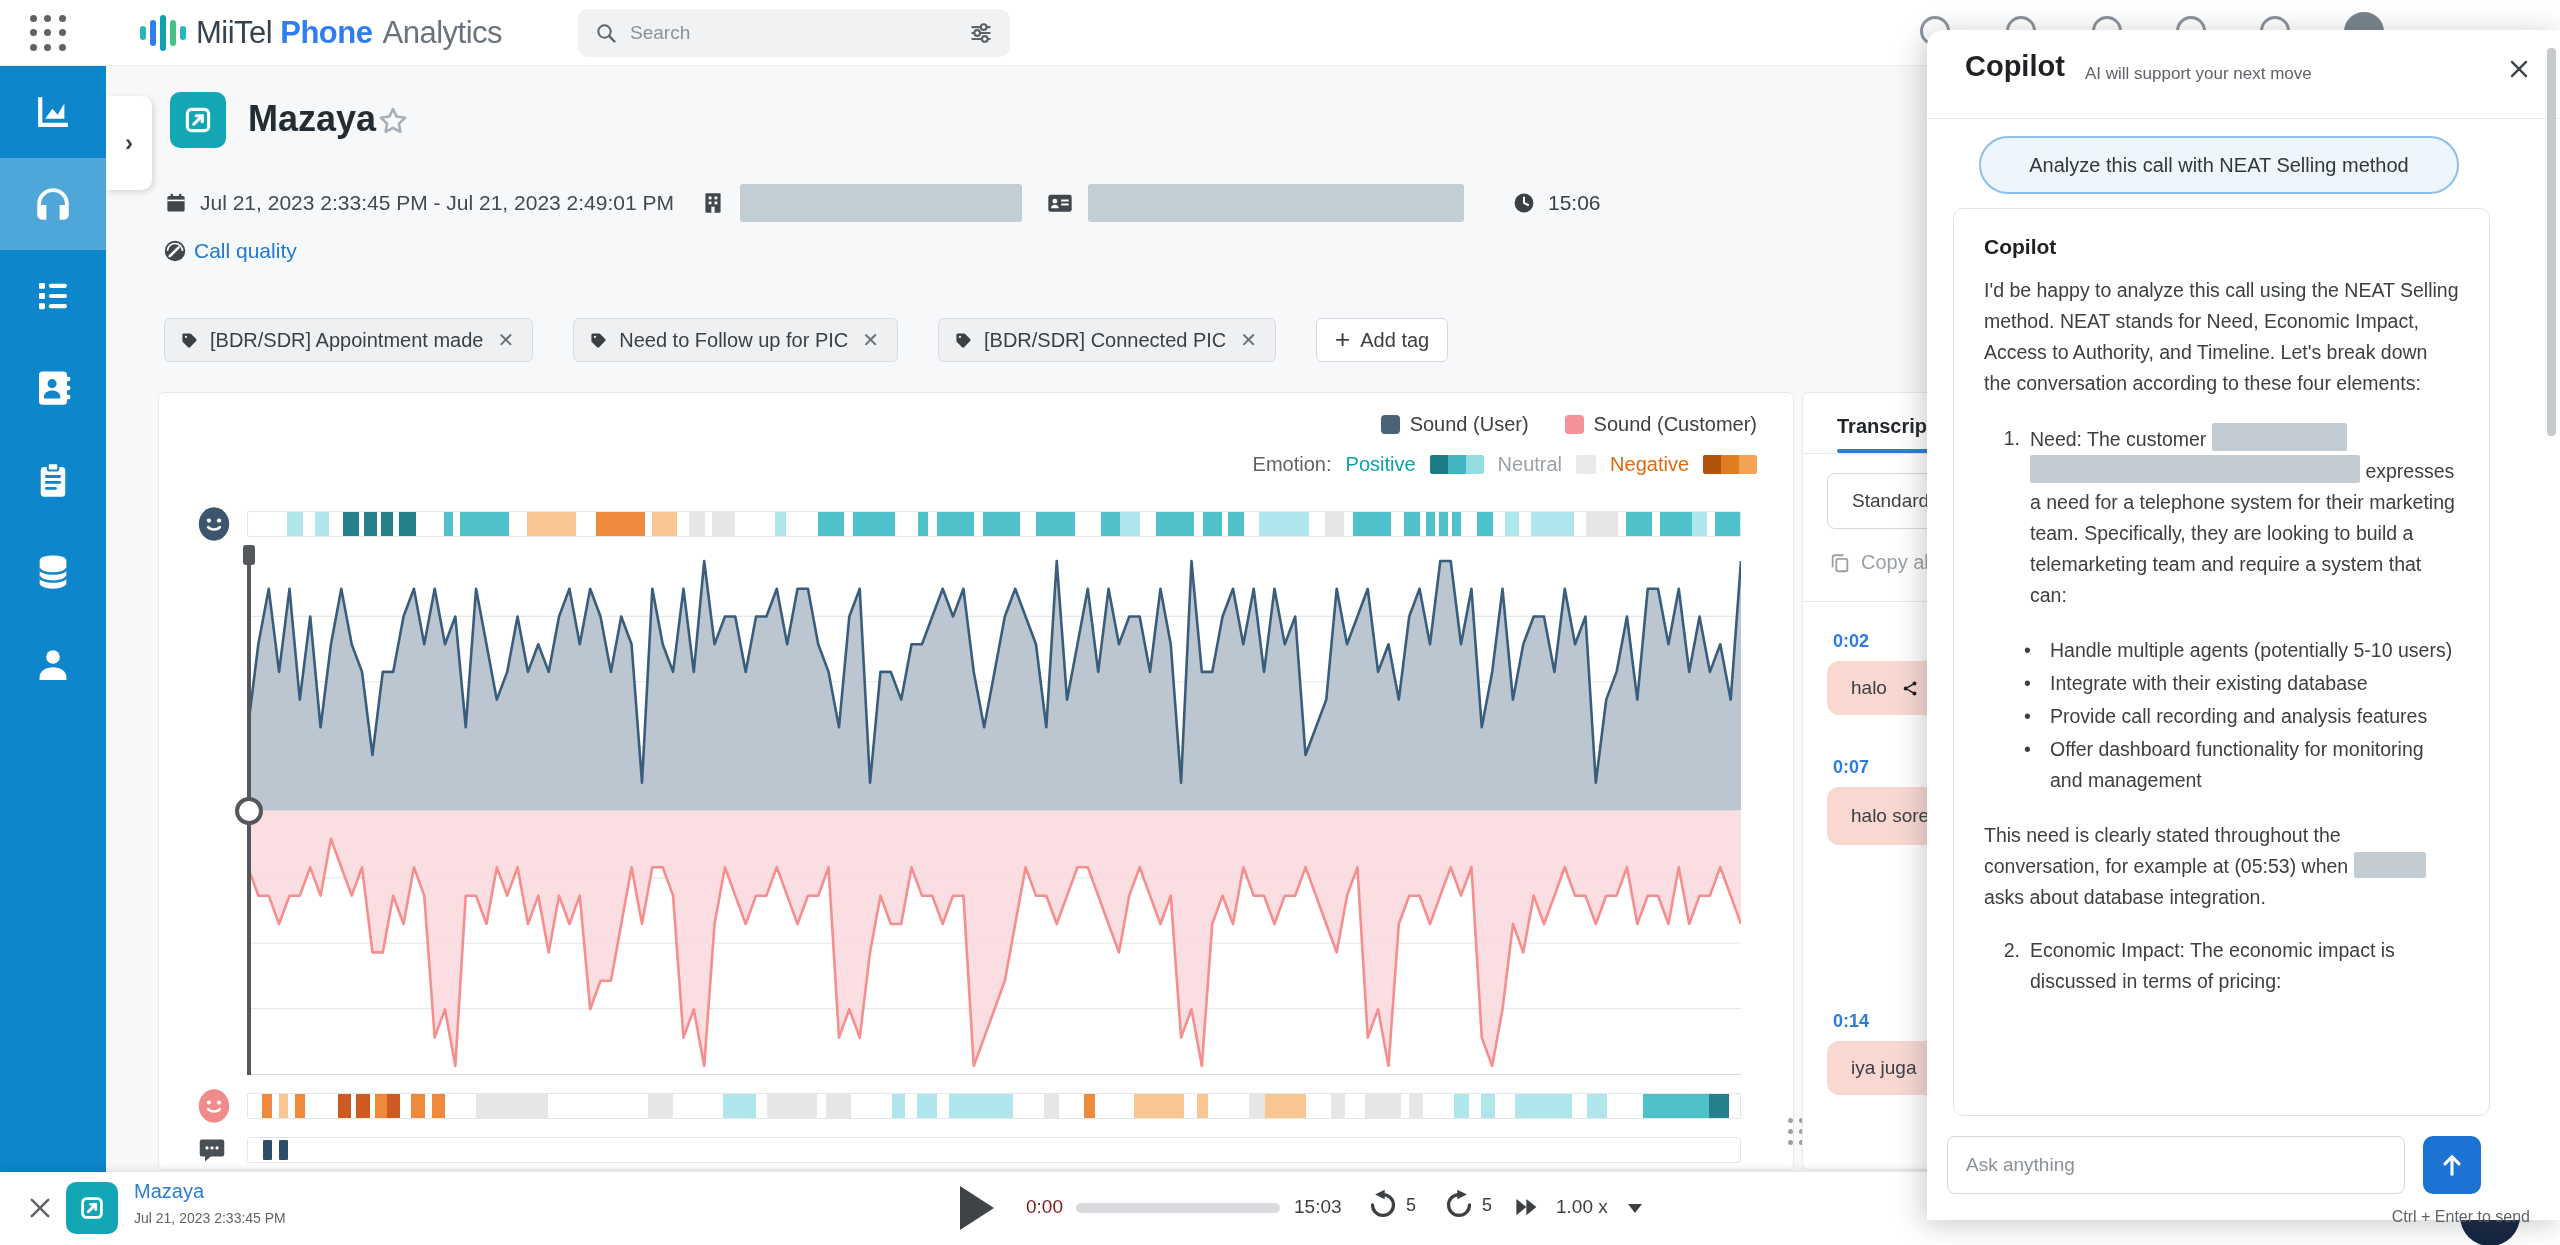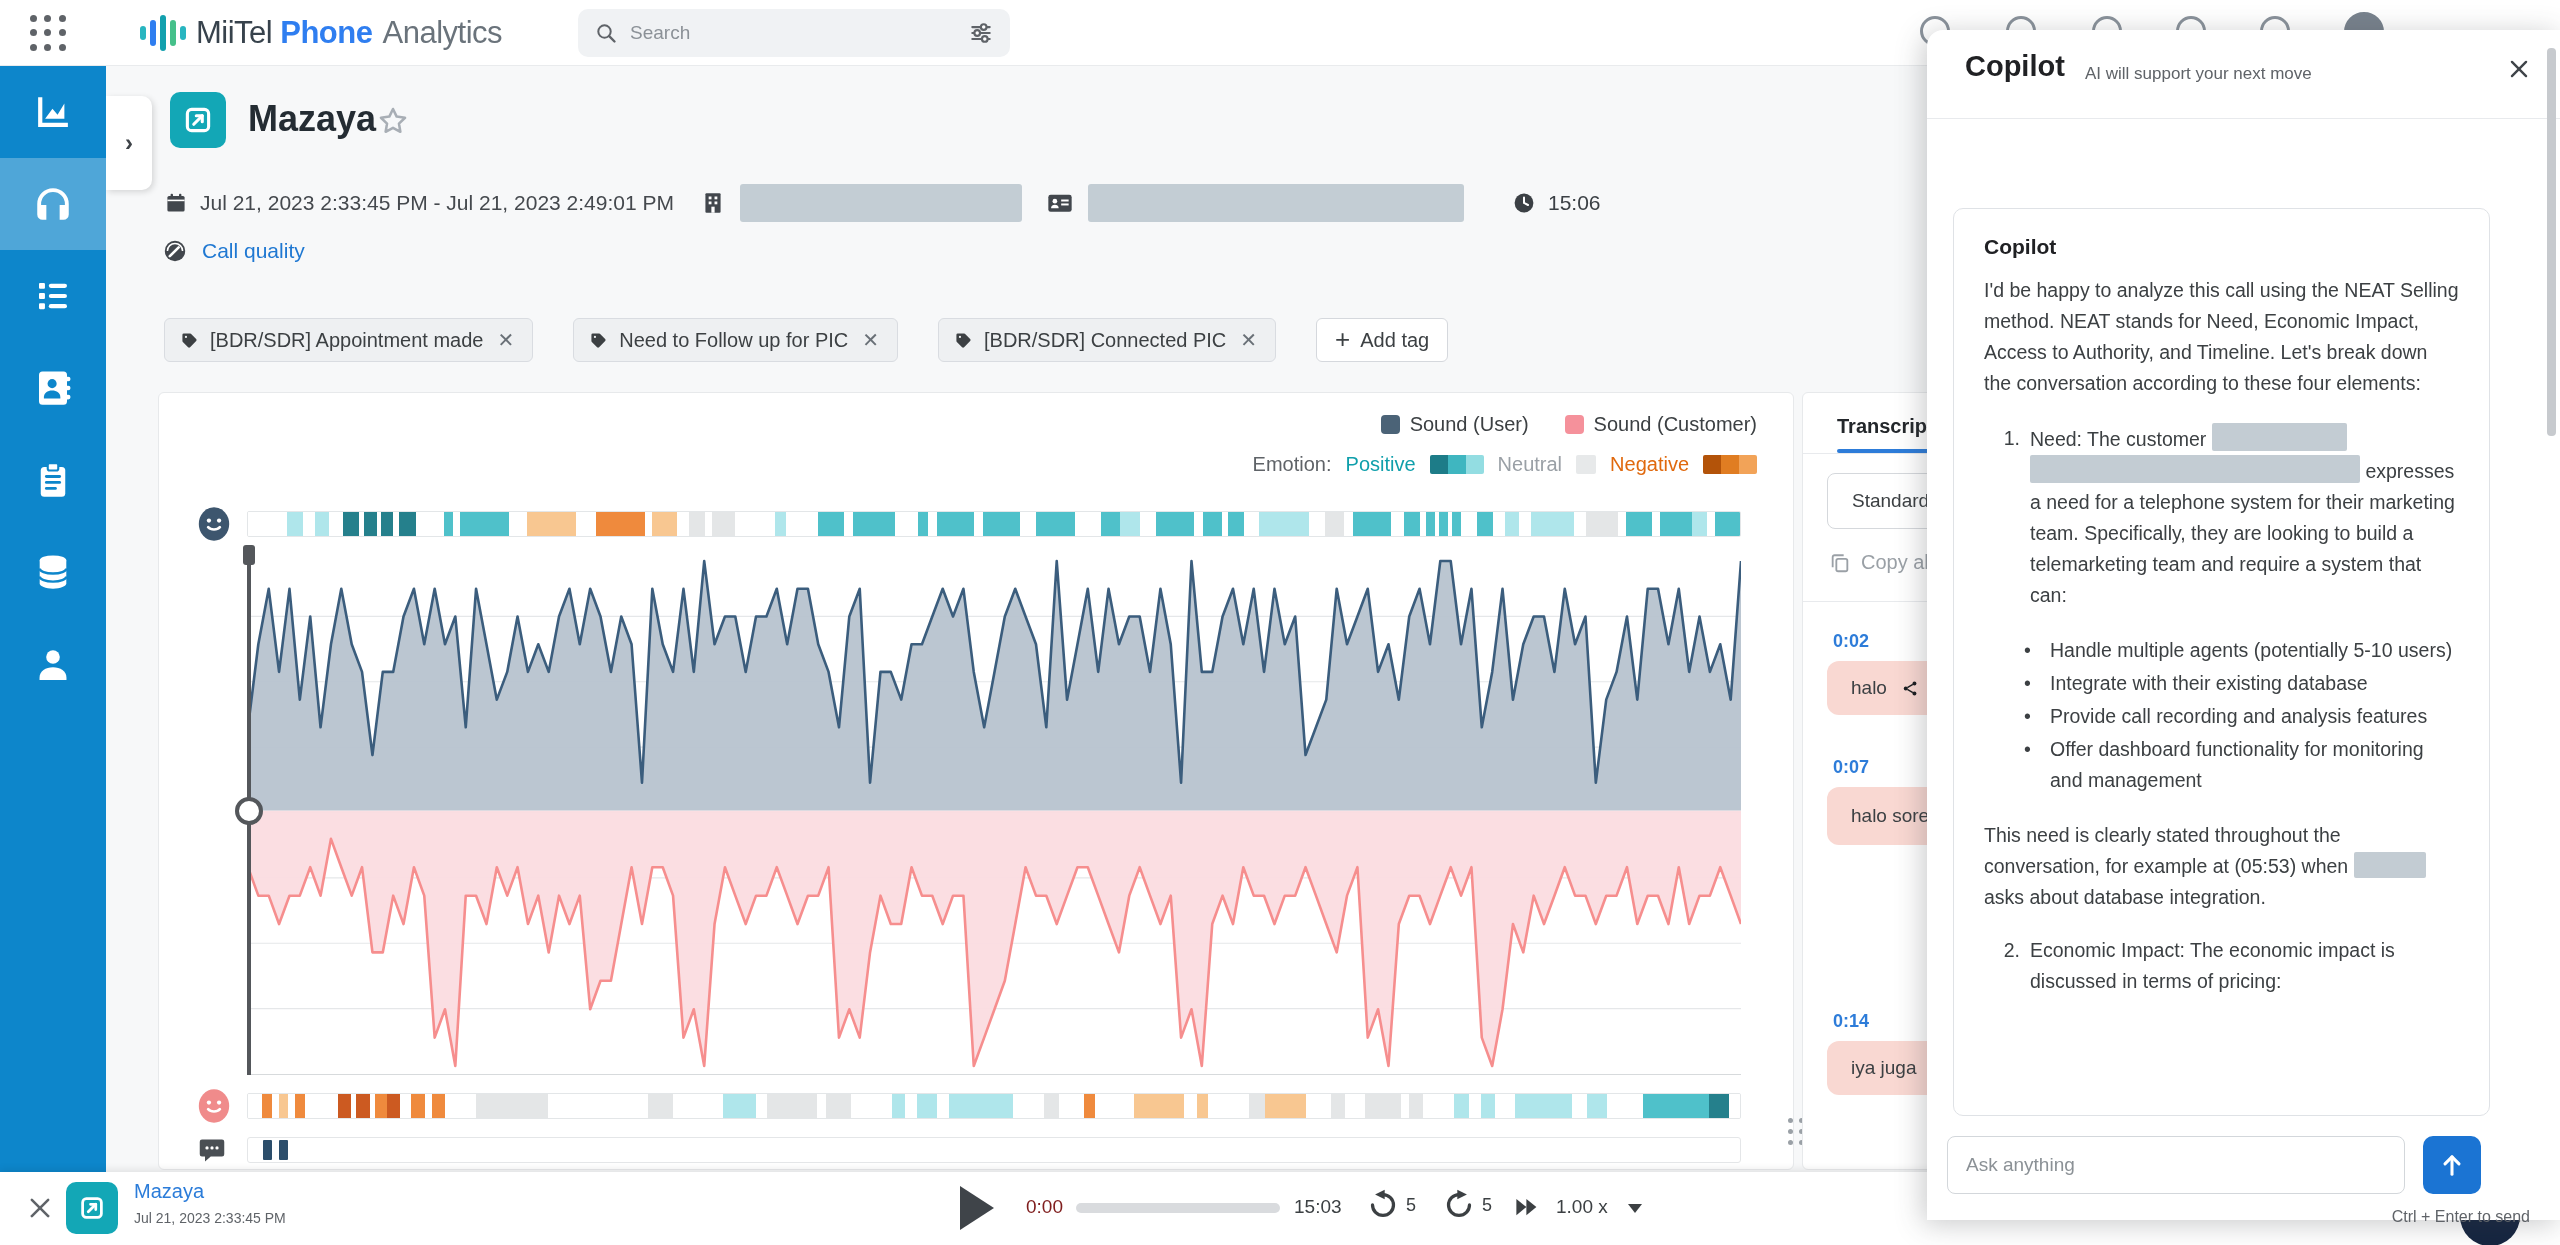--- a/index.html
+++ b/index.html
@@ -34,21 +34,21 @@
 
   
   .call-icon { position:absolute; left:170px; top:92px; width:56px; height:56px; background:#13a7b6; border-radius:10px; display:flex; align-items:center; justify-content:center; }
   .page-title { position:absolute; left:248px; top:98px; font-size:36px; font-weight:700; color:#242c33; }
   .star-btn { position:absolute; left:376px; top:104px; cursor:pointer; }
   .meta-row { position:absolute; left:164px; top:182px; height:42px; display:flex; align-items:center; gap:12px; }
   .meta-text { font-size:21px; color:#45494e; }
   .redact { background:#c3cdd4; border-radius:3px; }
   .r-block1 { width:282px; height:38px; margin-left:2px; }
   .r-block2 { width:376px; height:38px; margin-left:2px; }
-  .quality-row { position:absolute; left:162px; top:238px; display:flex; align-items:center; gap:14px; cursor:pointer; }
+  .quality-row { position:absolute; left:162px; top:238px; display:flex; align-items:center; gap:6px; cursor:pointer; }
   .quality-link { font-size:21px; color:#1f78d2; }
 
   
   .tags-row { position:absolute; left:164px; top:318px; display:flex; gap:40px; }
   .tag-chip { height:44px; display:flex; align-items:center; gap:12px; padding:0 16px; background:#eef0f2; border:1px solid #d9dce1; border-radius:6px; }
   .tag-chip .lbl { font-size:20px; color:#3c4043; }
   .tag-x { font-size:20px; color:#697077; cursor:pointer; padding:0 2px; }
   .add-tag { height:44px; display:flex; align-items:center; gap:10px; padding:0 18px; background:#fff; border:1px solid #d5d8dd; border-radius:6px; cursor:pointer; }
   .add-tag .plus { font-size:26px; color:#3c4043; font-weight:400; line-height:1; margin-top:-3px; }
   .add-tag .lbl { font-size:20px; color:#3c4043; }
@@ -618,20 +618,21 @@
     <div class="cp-sub">AI will support your next move</div>
     <div class="cp-close">
       <svg width="26" height="26" viewBox="0 0 24 24">
           <g stroke="#3f4449" stroke-width="2.2" stroke-linecap="round">
             <line x1="5.5" y1="5.5" x2="18.5" y2="18.5"></line>
             <line x1="18.5" y1="5.5" x2="5.5" y2="18.5"></line>
           </g>
         </svg>
     </div>
     <div class="cp-div"></div>
+    <div class="cp-chip">Analyze this call with NEAT Selling method</div>
 
     <div class="cp-card">
       <h4>Copilot</h4>
       <p>I'd be happy to analyze this call using the NEAT Selling method. NEAT stands for Need, Economic Impact, Access to Authority, and Timeline. Let's break down the conversation according to these four elements:</p>
       <div class="cp-row">
         <span class="num">1.</span>
         <div class="itext" id="item1Text">Need: The customer <span class="cp-redact" style="width: 135px; height: 28px;"></span> <span class="cp-redact" style="width: 330px; height: 28px;"></span> expresses a need for a telephone system for their marketing team. Specifically, they are looking to build a telemarketing team and require a system that can:</div>
       </div>
       <div class="cp-gap"></div>
       <div id="bulletList">

